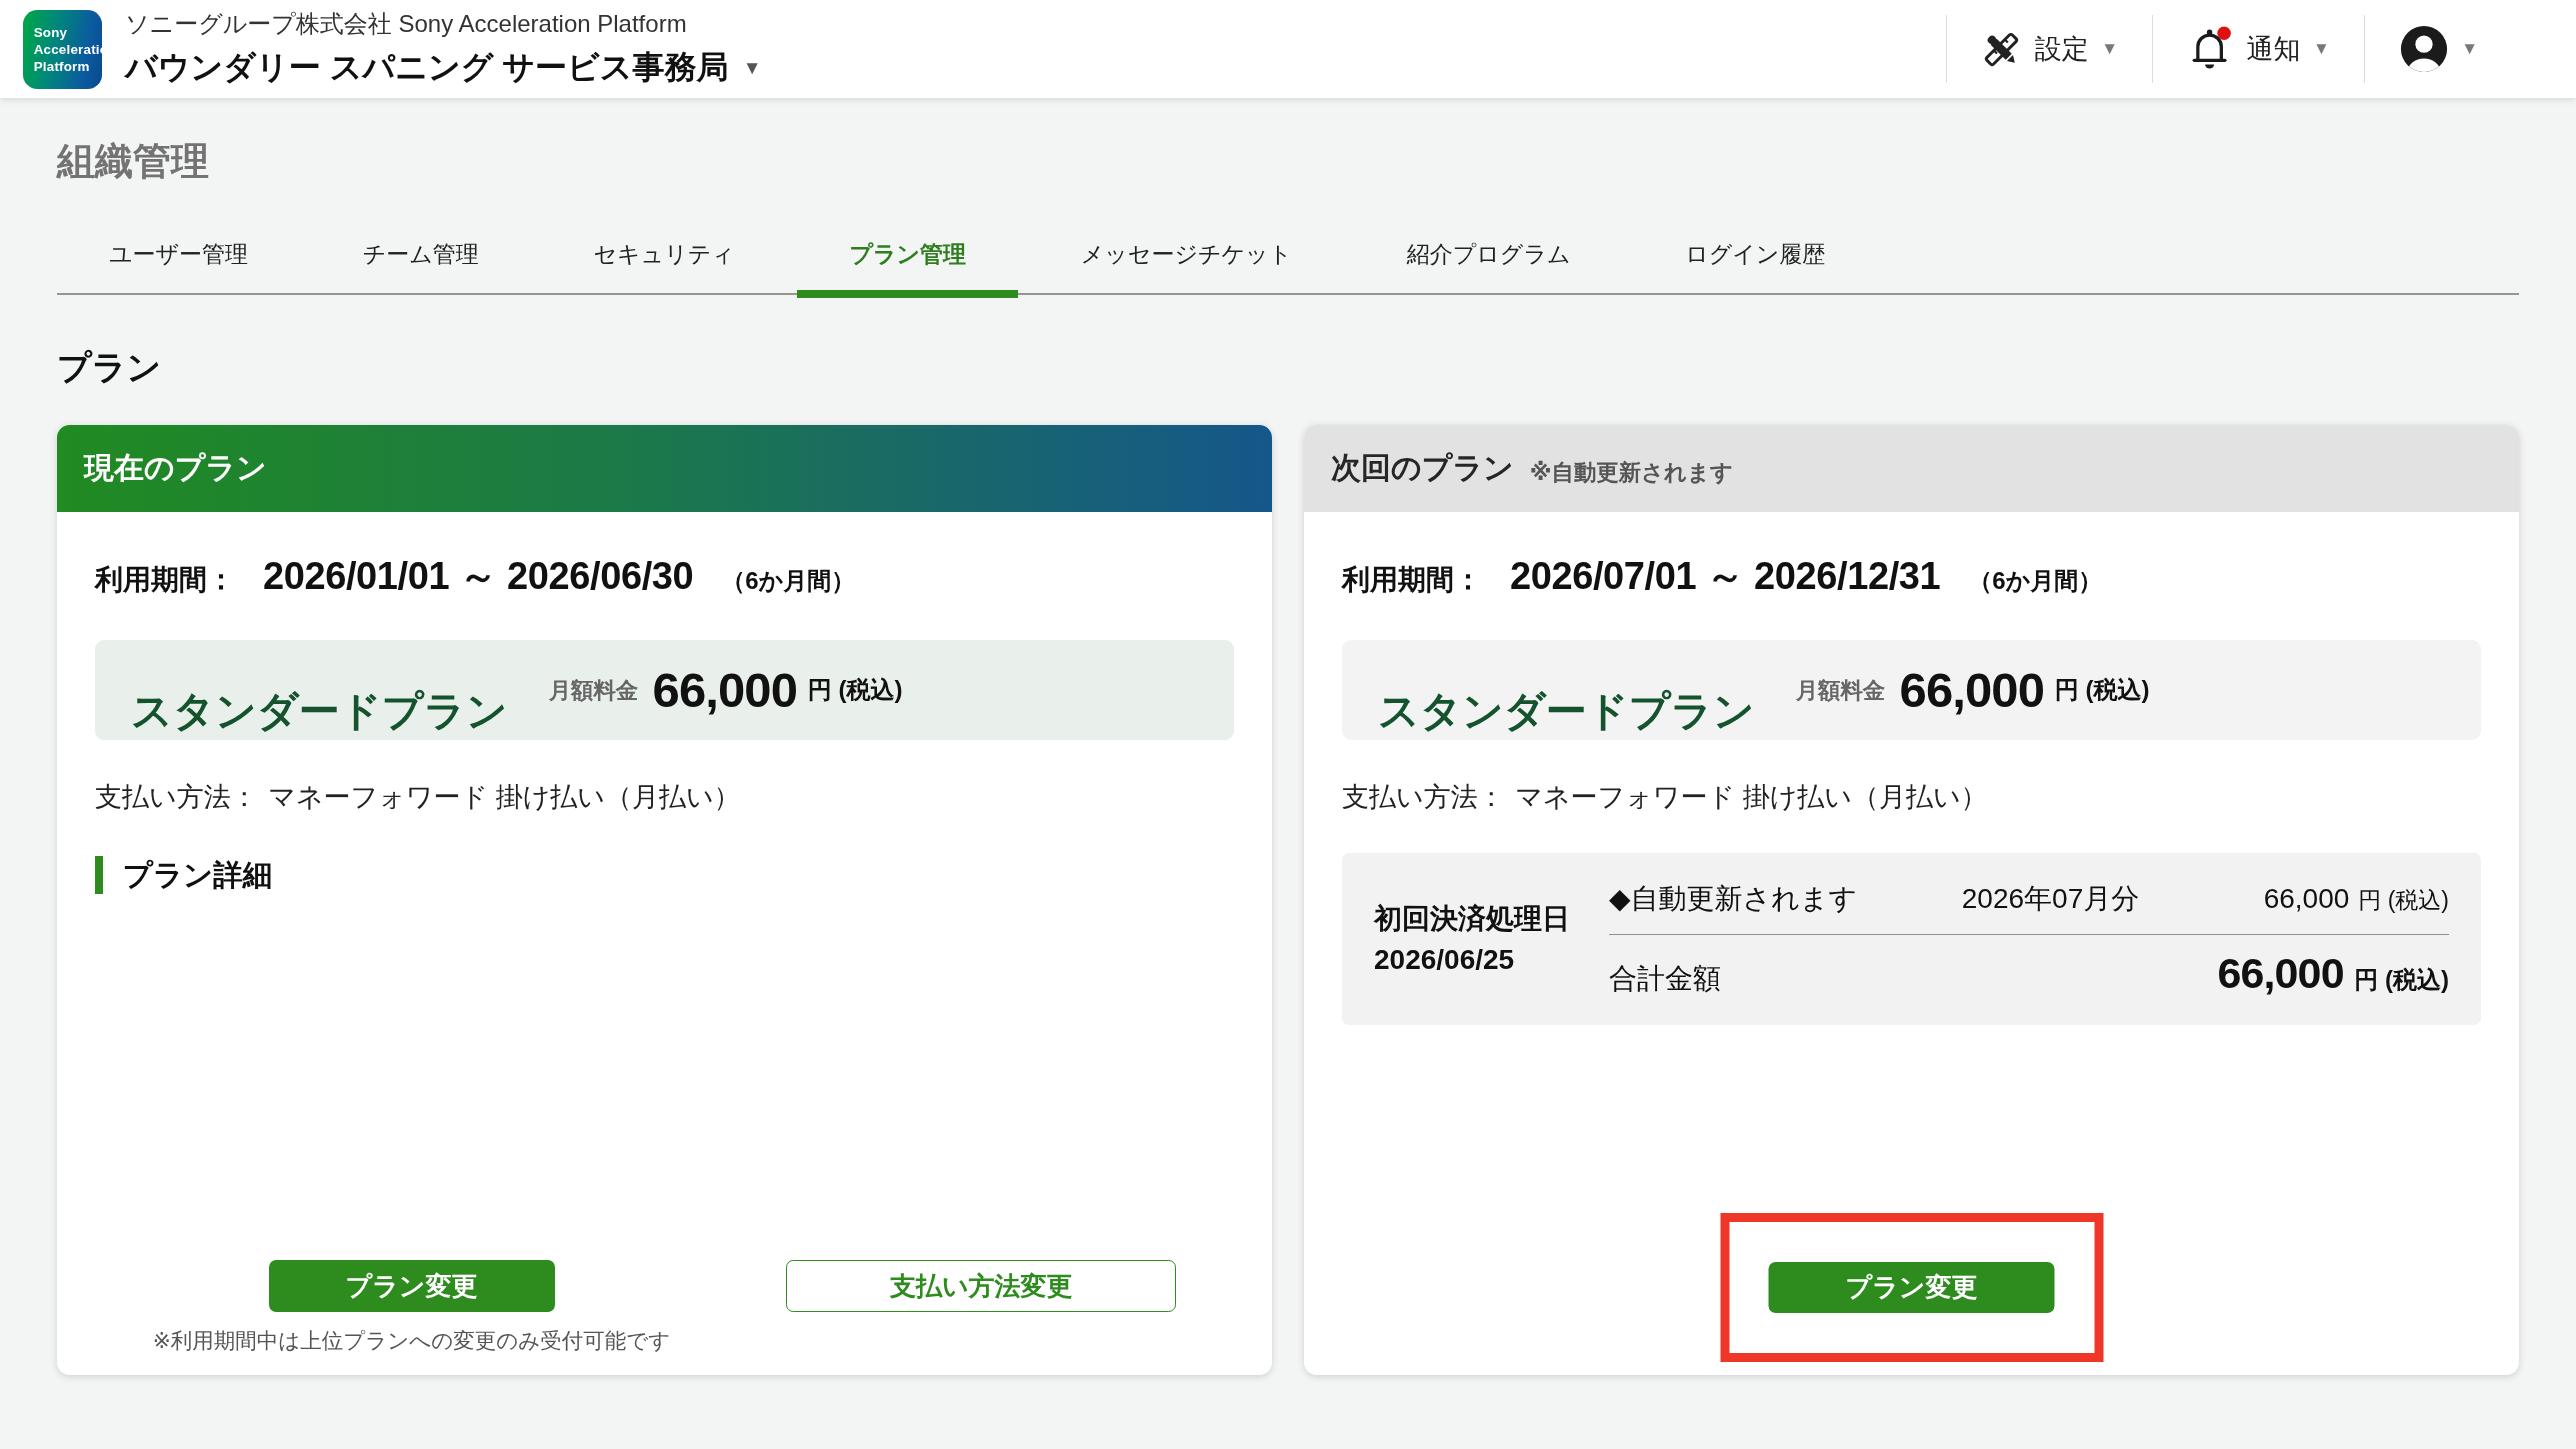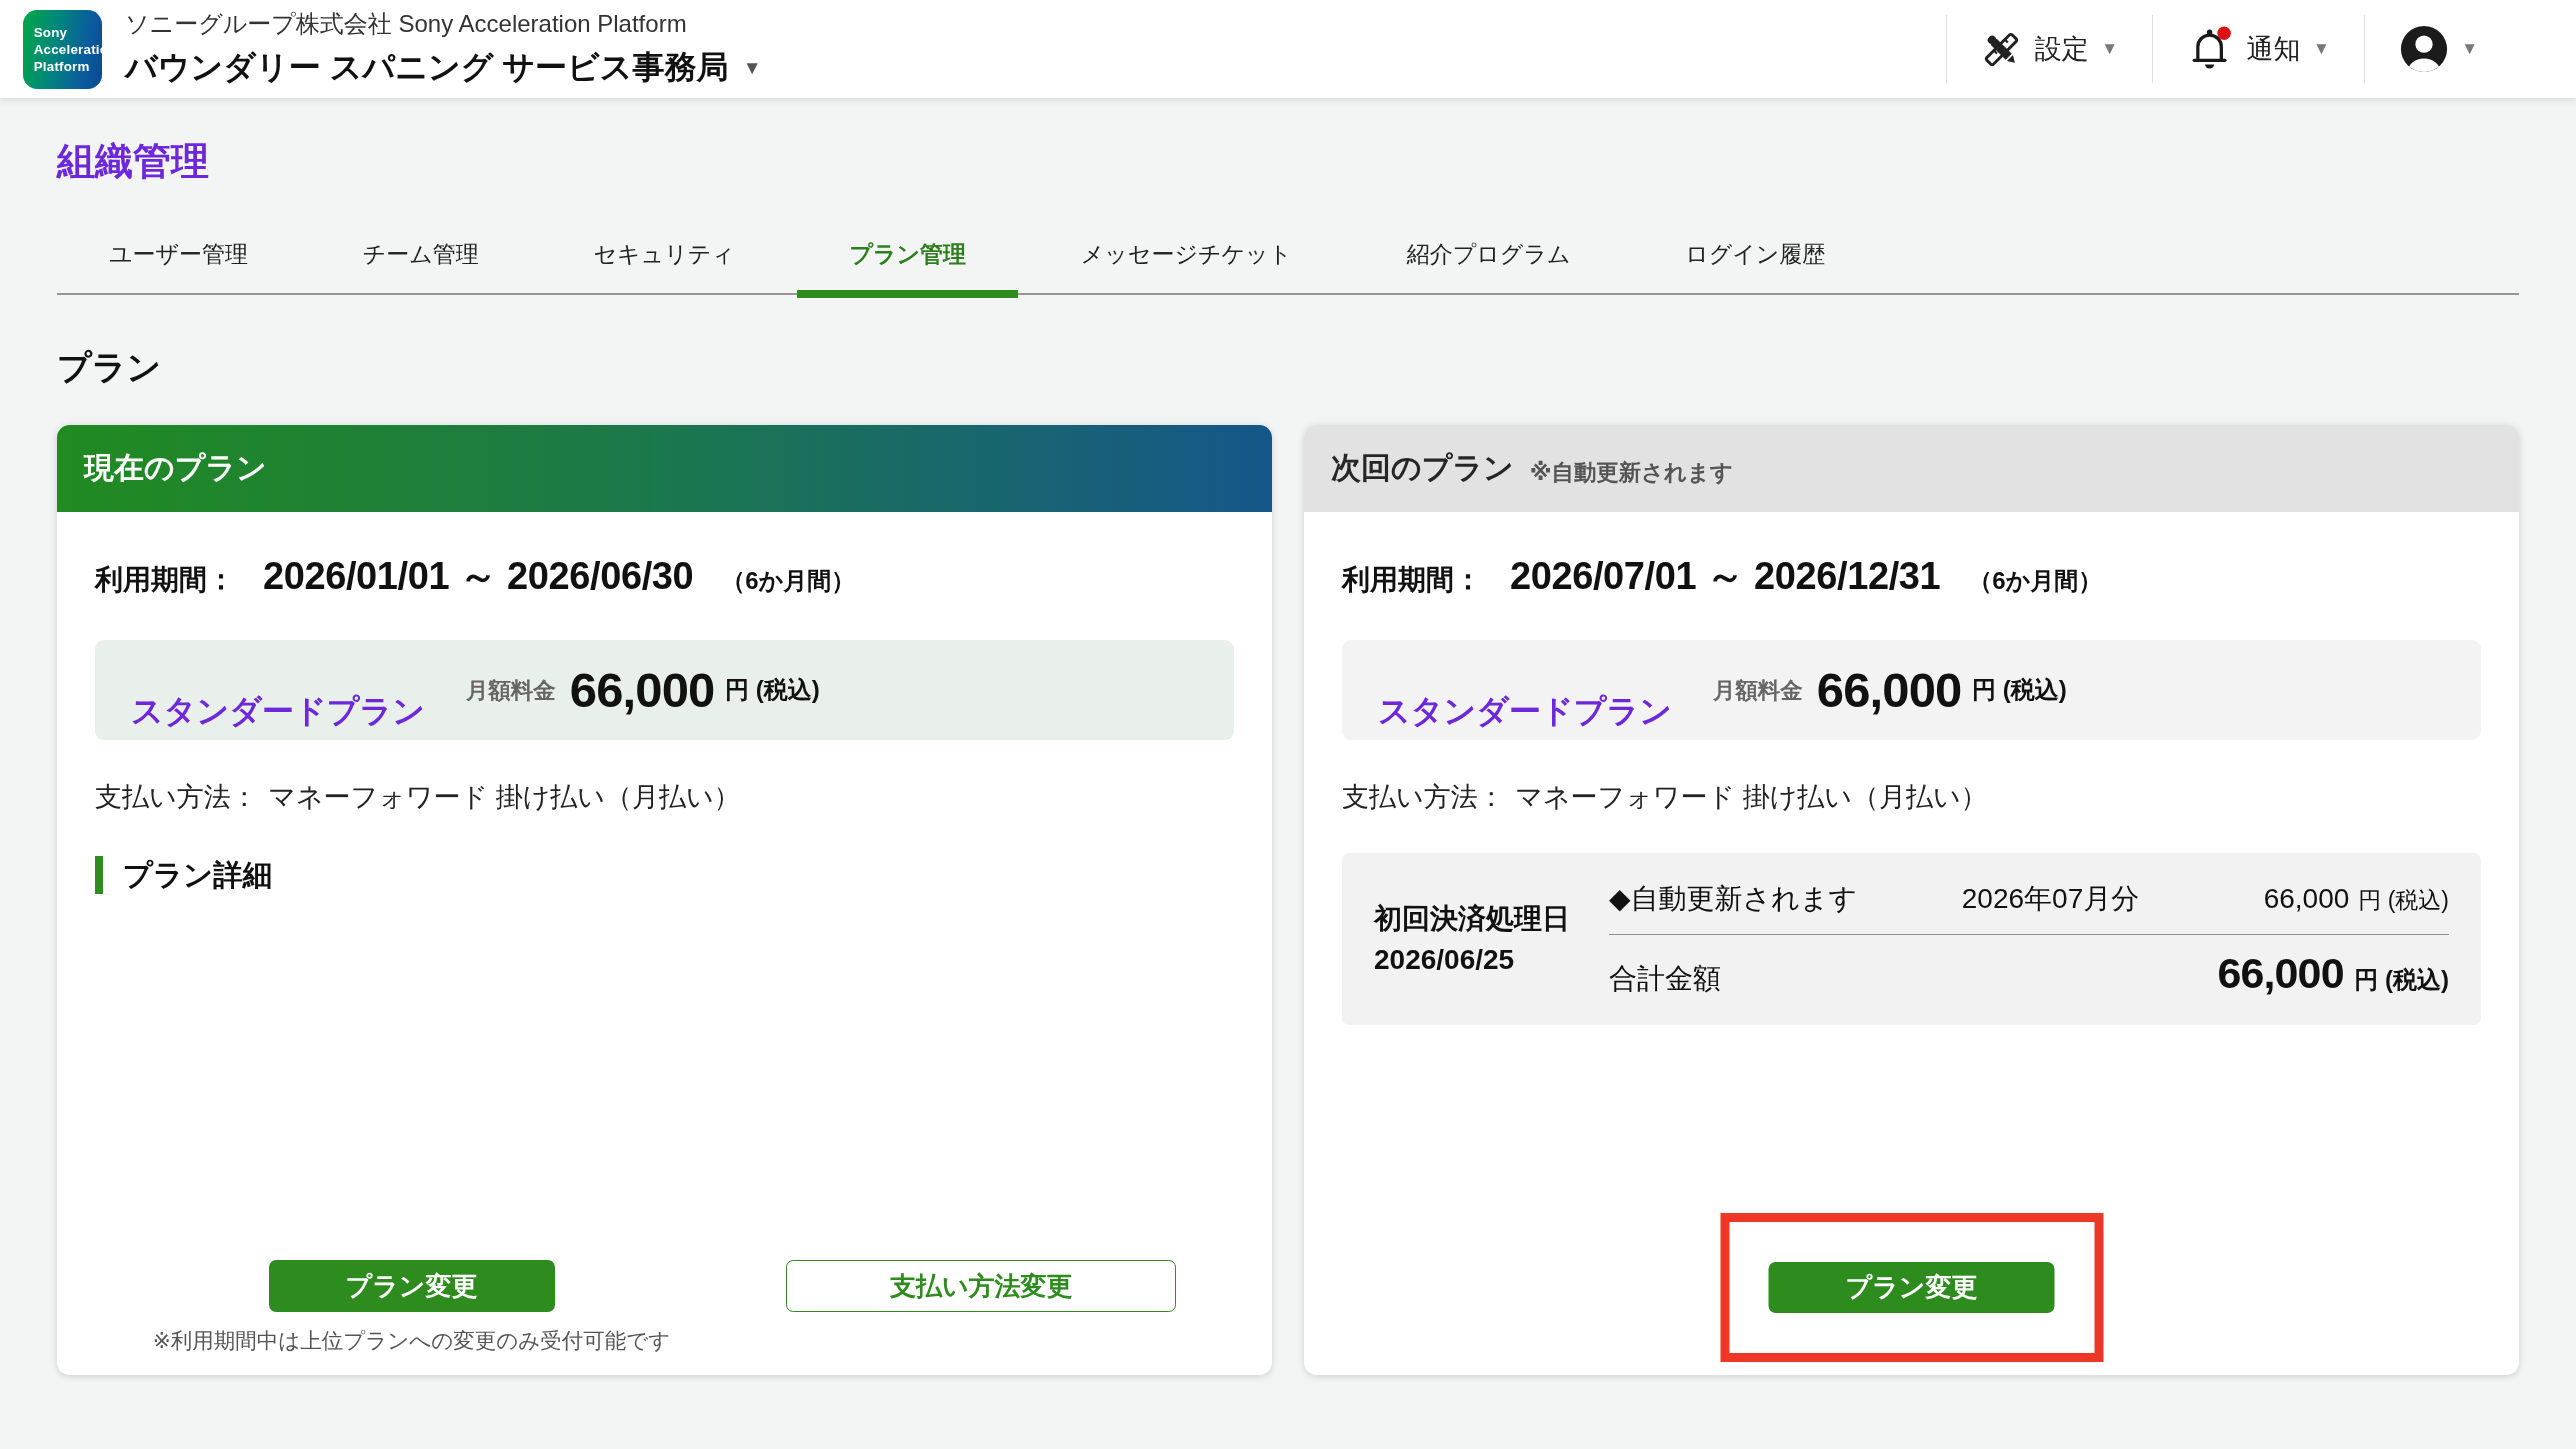--- a/index.html
+++ b/index.html
@@ -29,21 +29,21 @@
   .org-name{font-size:32px;font-weight:bold;color:#111;}
   .caret::after{content:"▼";font-size:17px;color:#787878;}
   .caret.big::after{font-size:19px;color:#555;}
   .topbar-right{margin-left:auto;display:flex;align-items:center;height:100%;padding-right:64px;}
   .vdiv{width:0.9px;height:68px;background:#ddd;}
   .menu{display:flex;align-items:center;gap:12.5px;padding:0 34px;cursor:pointer;height:100%;}
   .menu-label{font-size:27px;color:#222;}
   .noti-wrap{position:relative;display:flex;}
   
   .content{padding:0 57px;}
-  .page-title{font-size:38px;font-weight:bold;color:#6d28d9;margin:38px 0 0;}
+  .page-title{font-size:38px;font-weight:bold;color:#737373;margin:38px 0 0;}
   .tabs{display:flex;gap:10.7px;margin-top:34px;border-bottom:2.7px solid #96968e;}
   .tab{position:relative;padding:18px 52px 23px;font-size:23px;color:#222;cursor:pointer;white-space:nowrap;}
   .tab.active{color:#2e7d1f;font-weight:bold;}
   .tab.active::after{content:"";position:absolute;left:0;right:0;bottom:-5.4px;height:8px;background:#2e8b1e;}
   .section-title{font-size:34px;font-weight:bold;color:#111;margin:50px 0 0;}
   
   .cards{display:flex;gap:32px;margin-top:34px;}
   .card{
     position:relative;flex:1 1 0;height:950px;background:#fff;border-radius:12.5px;
     box-shadow:0 1.8px 7.2px rgba(0,0,0,.14);overflow:hidden;box-sizing:border-box;
@@ -56,21 +56,21 @@
   .card-head.gray .card-title{color:#262626;}
   .auto-note{font-size:22.4px;font-weight:bold;color:#555;margin-left:16px;margin-top:7.2px;}
   .card-body{padding:0 38px;}
   .period-row{margin-top:39px;display:flex;align-items:baseline;gap:28px;}
   .period-label{font-size:28px;font-weight:bold;color:#111;}
   .period-dates{font-size:38px;font-weight:bold;color:#111;letter-spacing:-0.4px;}
   .period-note{font-size:24px;font-weight:bold;color:#111;}
   .plan-box{margin-top:38px;height:100px;border-radius:9px;display:flex;align-items:center;padding:0 36px;box-sizing:border-box;}
   .plan-box.greenish{background:#e9efea;}
   .plan-box.grayish{background:#f3f3f3;}
-  .plan-name{font-size:32px;font-weight:bold;color:#6d28d9;margin-top:43px;}
+  .plan-name{font-size:41px;font-weight:bold;color:#14532d;margin-top:43px;}
   .price-label{font-size:22.4px;font-weight:bold;color:#666;margin-left:41px;}
   .price{font-size:49px;font-weight:bold;color:#111;margin-left:14.3px;letter-spacing:-0.9px;}
   .price-unit{font-size:24px;font-weight:bold;color:#111;margin-left:10.7px;}
   .payment-row{margin-top:39px;font-size:27px;color:#222;display:flex;gap:10.7px;}
   
   .details-head{margin-top:41px;border-left:8px solid #2e8b1e;padding-left:19.7px;font-size:29.5px;font-weight:bold;color:#111;line-height:38px;}
   .details-list{list-style:none;margin:18px 0 0;padding:0 0 0 23px;}
   .details-list li{font-size:26px;line-height:35px;color:#222;}
   
   .actions{position:absolute;top:835px;left:38px;right:38px;display:flex;justify-content:center;align-items:flex-start;gap:116px;}

